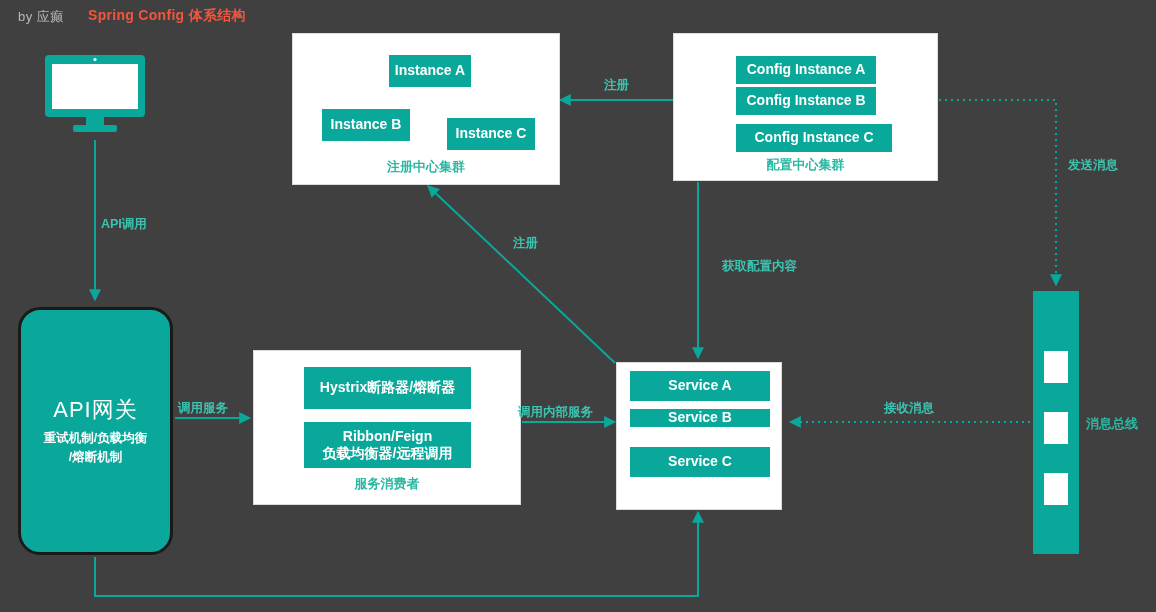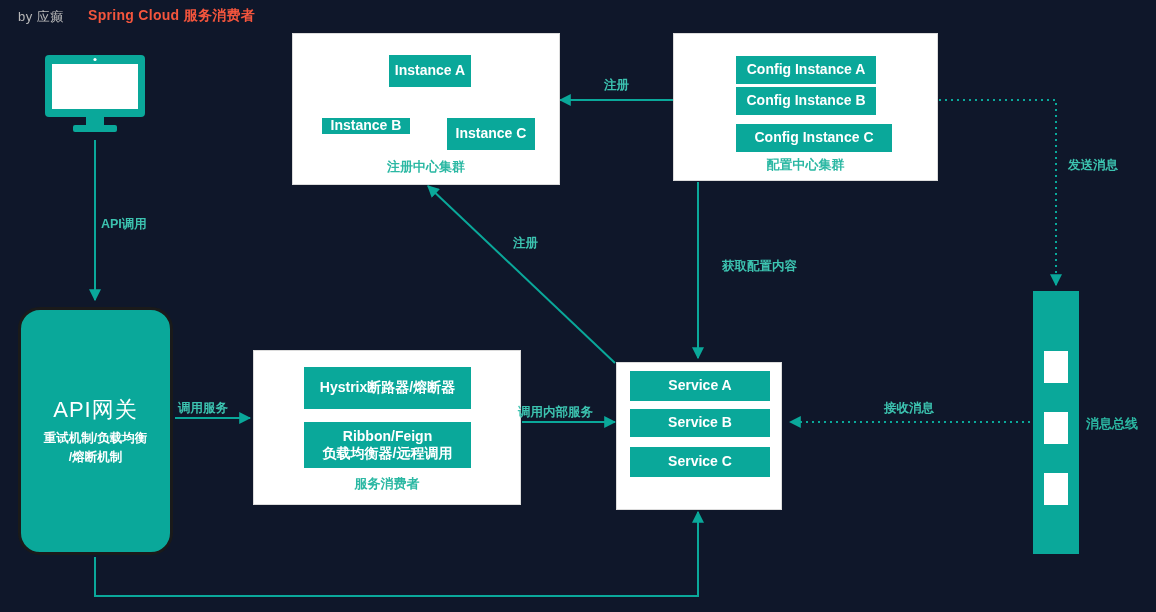--- a/index.html
+++ b/index.html
@@ -7,21 +7,21 @@
     padding: 0;
     background: #ffffff;
   }
   body {
     font-family: "Liberation Sans", "DejaVu Sans", sans-serif;
   }
   #stage {
     position: relative;
     width: 1156px;
     height: 612px;
-    background: #0f172a;
+    background: #404040;
     overflow: hidden;
   }
   #svg-layer {
     position: absolute;
     left: 0;
     top: 0;
     width: 1156px;
     height: 612px;
     pointer-events: none;
   }
@@ -133,21 +133,21 @@
     font-size: 13px; font-weight: bold;
     color: #2bb8a3;
   }
 </style>
 </head>
 <body>
 
 <div id="stage">
 
   <div class="abs byline">by 应癫</div>
-  <div class="abs doc-title">Spring Cloud 服务消费者</div>
+  <div class="abs doc-title">Spring Config 体系结构</div>
 
   <svg id="svg-layer" viewBox="0 0 1156 612">
     <defs>
       <marker id="arrow" viewBox="0 0 10 10" refX="9" refY="5" markerWidth="6" markerHeight="6" orient="auto-start-reverse">
         <path d="M 0 0 L 10 5 L 0 10 z" fill="#0aa89a"></path>
       </marker>
       <marker id="arrow-sm" viewBox="0 0 10 10" refX="9" refY="5" markerWidth="5" markerHeight="5" orient="auto-start-reverse">
         <path d="M 0 0 L 10 5 L 0 10 z" fill="#0aa89a"></path>
       </marker>
     </defs>
@@ -221,21 +221,21 @@
       <div>重试机制/负载均衡</div>
       <div>/熔断机制</div>
     </div>
   </div>
   <div class="abs edge-label" style="left:178px; top:400px;">调用服务</div>
 
   <div class="abs group-box" id="registry-cluster" style="left:292px; top:33px; width:268px; height:152px;">
     <div class="chip" style="left:96px; top:21px; width:82px; height:32px;">
       <span>Instance A</span>
     </div>
-    <div class="chip" style="left:29px; top:84px; width:88px; height:16px;">
+    <div class="chip" style="left:29px; top:75px; width:88px; height:32px;">
       <span>Instance B</span>
     </div>
     <div class="chip" style="left:154px; top:84px; width:88px; height:32px;">
       <span>Instance C</span>
     </div>
     <div class="group-caption" style="top:124px;">注册中心集群</div>
   </div>
   <div class="abs edge-label" style="left:604px; top:77px;">注册</div>
   <div class="abs edge-label" style="left:513px; top:235px;">注册</div>
 
@@ -263,21 +263,21 @@
       <span>负载均衡器/远程调用</span>
     </div>
     <div class="group-caption" style="top:124px;">服务消费者</div>
   </div>
   <div class="abs edge-label" style="left:518px; top:404px;">调用内部服务</div>
 
   <div class="abs group-box" id="service-provider" style="left:616px; top:362px; width:166px; height:148px;">
     <div class="chip" style="left:13px; top:8px; width:140px; height:30px;">
       <span>Service A</span>
     </div>
-    <div class="chip" style="left:13px; top:46px; width:140px; height:28px;">
+    <div class="chip" style="left:13px; top:46px; width:140px; height:18px;">
       <span>Service B</span>
     </div>
     <div class="chip" style="left:13px; top:84px; width:140px; height:30px;">
       <span>Service C</span>
     </div>
   </div>
   <div class="abs edge-label" style="left:884px; top:400px;">接收消息</div>
 
   <div class="abs" id="message-bus">
     <div class="slot s1"></div>

